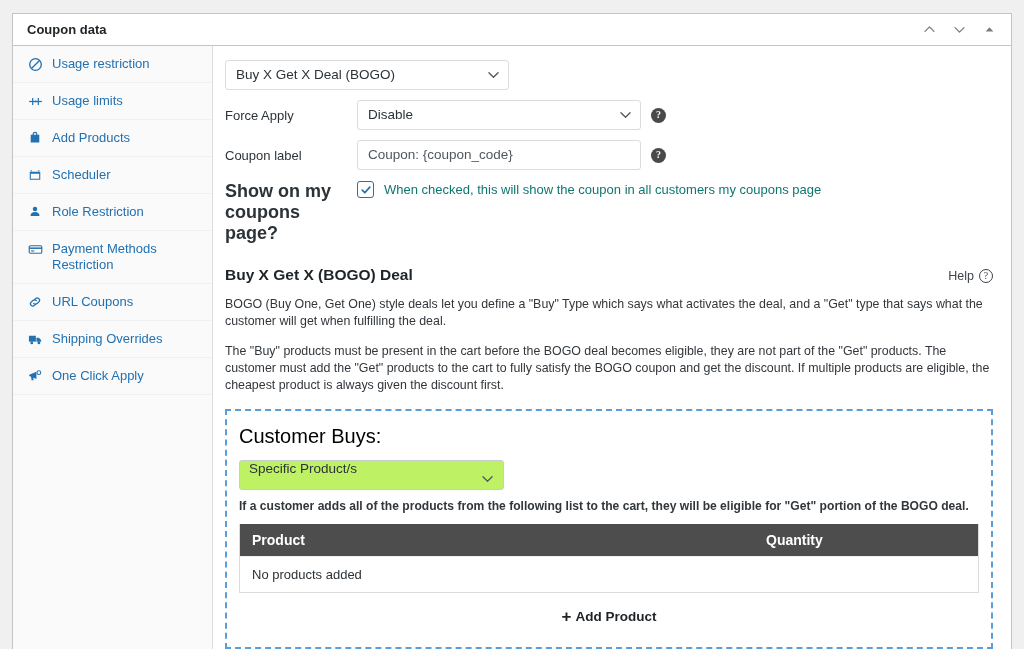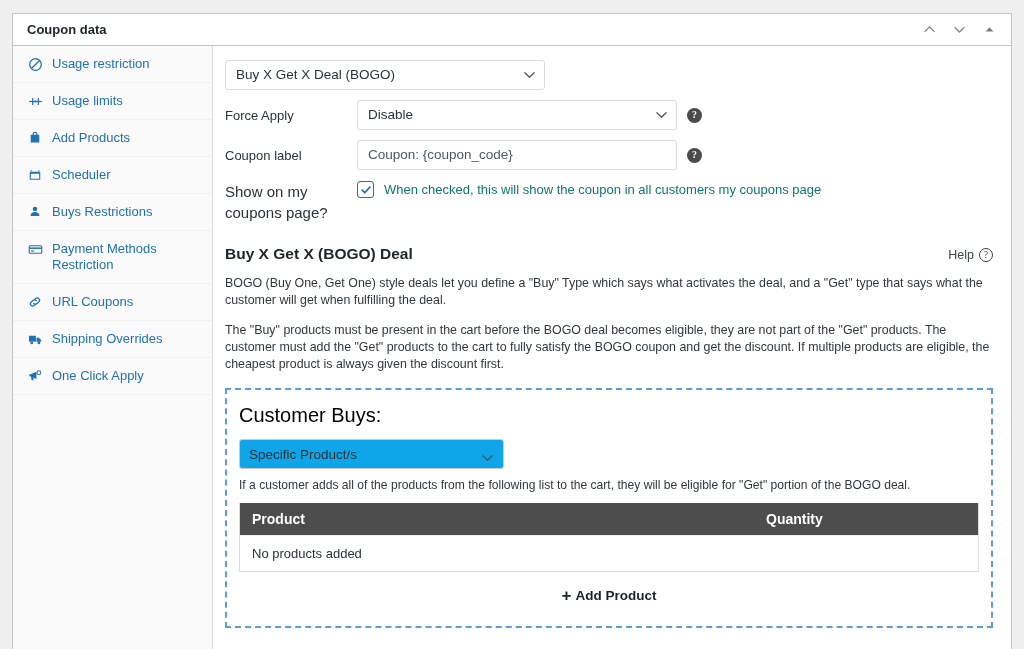--- a/index.html
+++ b/index.html
@@ -127,21 +127,21 @@
     line-height: 18px;
     color: #2c3338;
     padding-top: 7px;
   }
   .field-wrap {
     display: flex;
     align-items: center;
     gap: 10px;
   }
   .sel, .txt {
-    width: 320px;
+    width: 284px;
     height: 30px;
     border: 1px solid #dcdcde;
     border-radius: 3px;
     background: #fff;
     font-size: 13.5px;
     color: #2c3338;
     padding: 0 30px 0 10px;
     line-height: 28px;
     font-family: "Liberation Sans", sans-serif;
     position: relative;
@@ -170,22 +170,23 @@
     display: flex; align-items: center; justify-content: center;
     cursor: pointer;
     line-height: 1;
     font-family: "Liberation Serif", serif;
   }
 
   
   .cb-row { display: flex; align-items: flex-start; margin-bottom: 6px; }
   .cb-label {
     width: 132px; flex: 0 0 132px;
-    font-size: 15px; line-height: 21px; color: #2c3338;
+    font-size: 18px; line-height: 21px; color: #2c3338;
     padding-top: 1px;
+    font-weight: bold;
   }
   .cbx {
     width: 17px; height: 17px;
     border: 1px solid #2271b1;
     border-radius: 3px;
     background: #fff;
     display: flex; align-items: center; justify-content: center;
     cursor: pointer;
     flex: 0 0 17px;
     margin-top: 1px;
@@ -243,34 +244,35 @@
     font-size: 20px;
     font-weight: normal;
     color: #000000;
     margin-bottom: 12px;
   }
   .cb-sel {
     width: 265px;
     height: 30px;
     border: 1px solid #c9cbce;
     border-radius: 3px;
-    background: #0ea5e9;
+    background: #bef264;
     font-size: 13.5px;
     color: #2c3338;
     padding: 0 28px 0 9px;
-    display: flex; align-items: center;
+    display: flex; align-items: flex-start;
     position: relative;
     cursor: pointer;
     margin-bottom: 9px;
   }
   .cb-sel .chev { position:absolute; right: 10px; top: 50%; margin-top:-4px; width:11px;height:8px;color:#50575e;}
   .cb-hint {
     font-size: 12.1px;
     color: #32373c;
     margin-bottom: 11px;
+    font-weight: bold;
   }
   .ptable {
     border: 1px solid #dcdcde;
     border-top: none;
     background: #fff;
   }
   .pt-head {
     background: #4d4d4d;
     color: #fff;
     display: flex;
@@ -374,21 +376,21 @@
           <span class="side-label">Scheduler</span>
         </li>
 
         <li class="side-item">
           <span class="side-ico">
             <svg width="14" height="14" viewBox="0 0 16 16" fill="currentColor">
               <circle cx="8" cy="4.6" r="2.6"></circle>
               <path d="M8 8.1c-3 0-5 1.7-5 3.4v1.1h10v-1.1c0-1.7-2-3.4-5-3.4z"></path>
             </svg>
           </span>
-          <span class="side-label">Buys Restrictions</span>
+          <span class="side-label">Role Restriction</span>
         </li>
 
         <li class="side-item">
           <span class="side-ico">
             <svg width="15" height="15" viewBox="0 0 16 16" fill="none" stroke="currentColor" stroke-width="1.2">
               <rect x="1.3" y="4" width="13.4" height="8" rx="1.2"></rect>
               <line x1="1.3" y1="6.6" x2="14.7" y2="6.6" stroke-width="1.6"></line>
               <line x1="3.3" y1="9.6" x2="6.6" y2="9.6"></line>
             </svg>
           </span>

